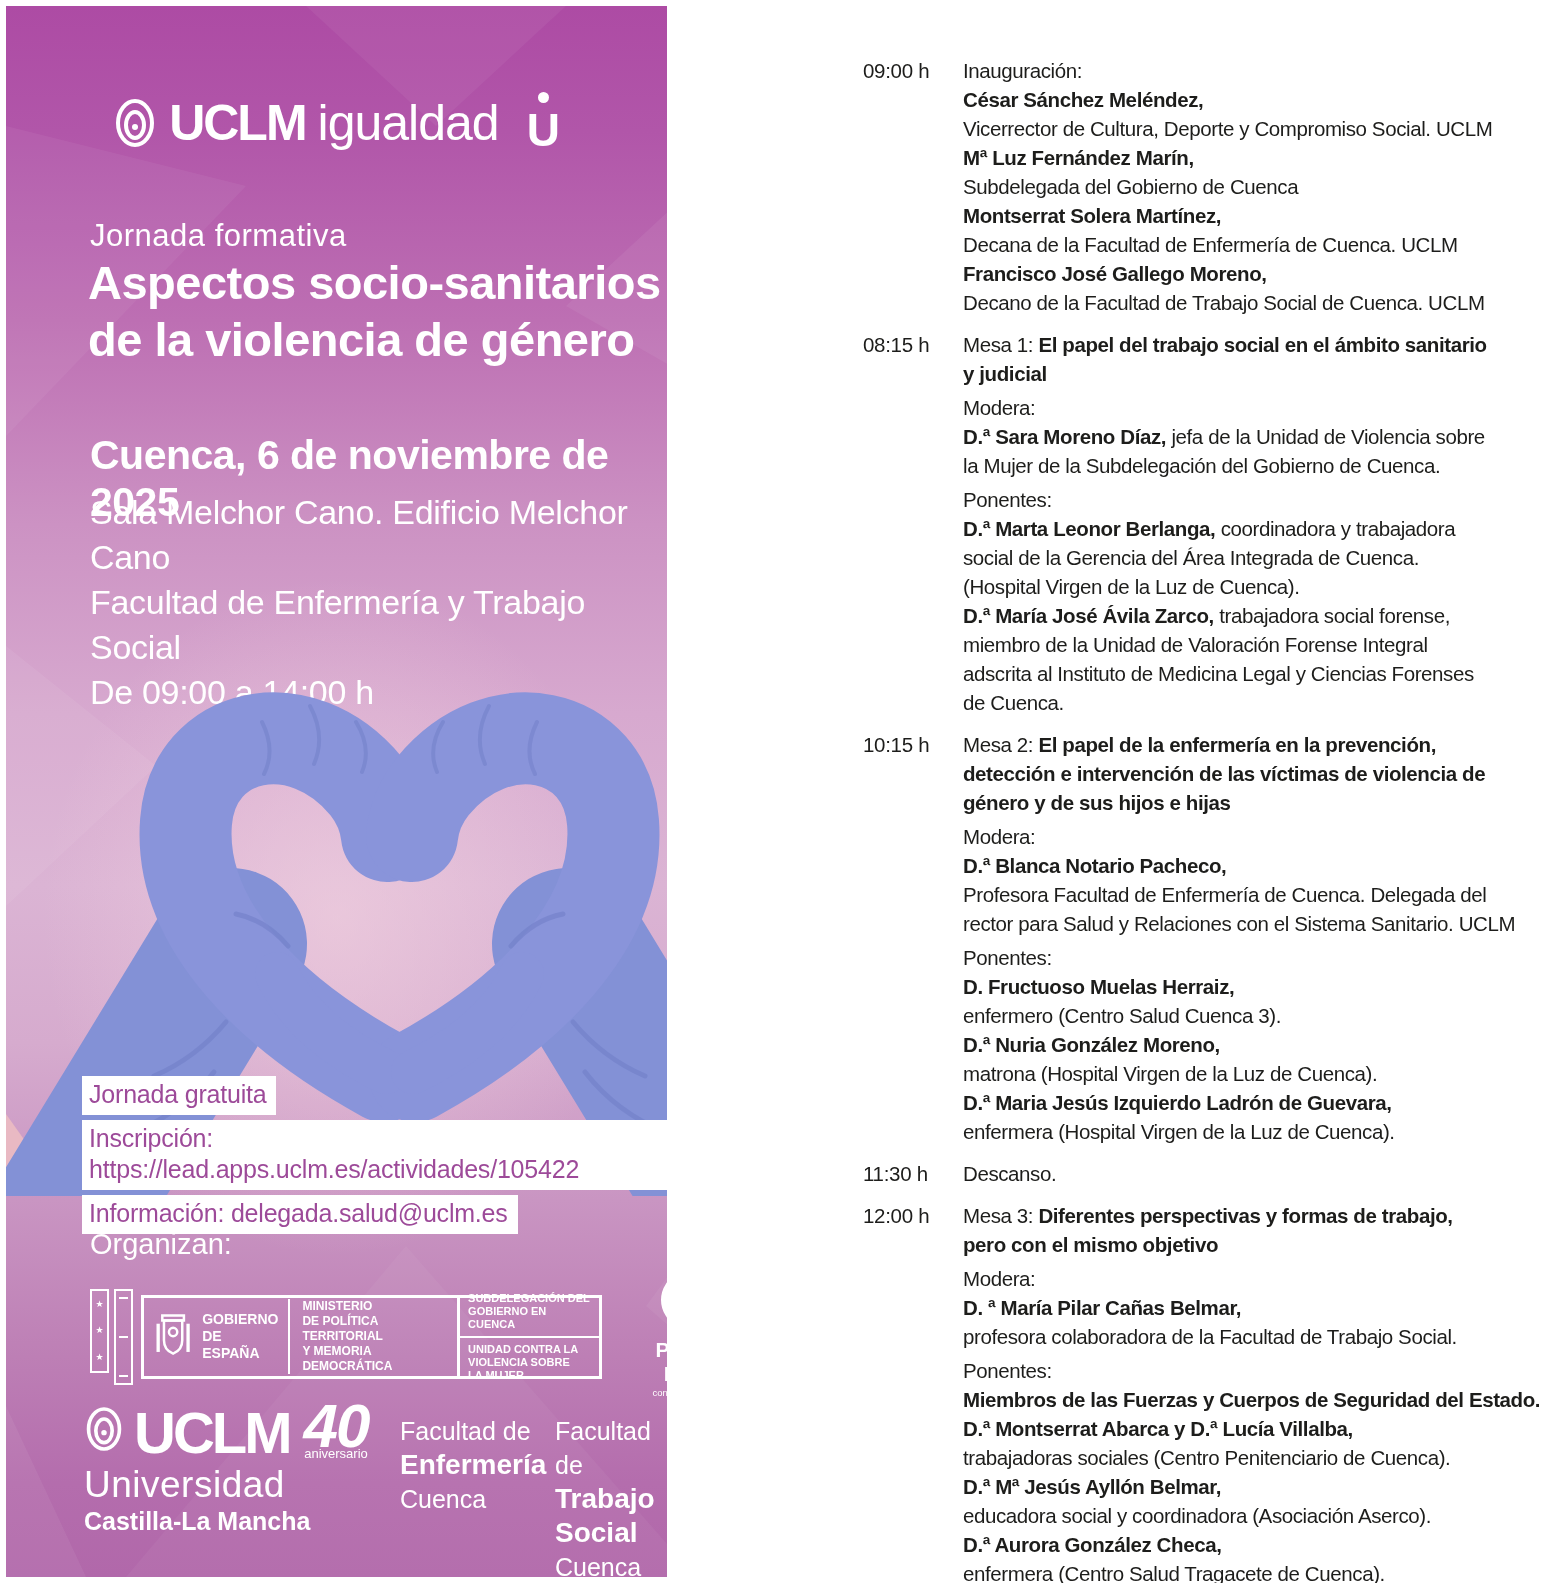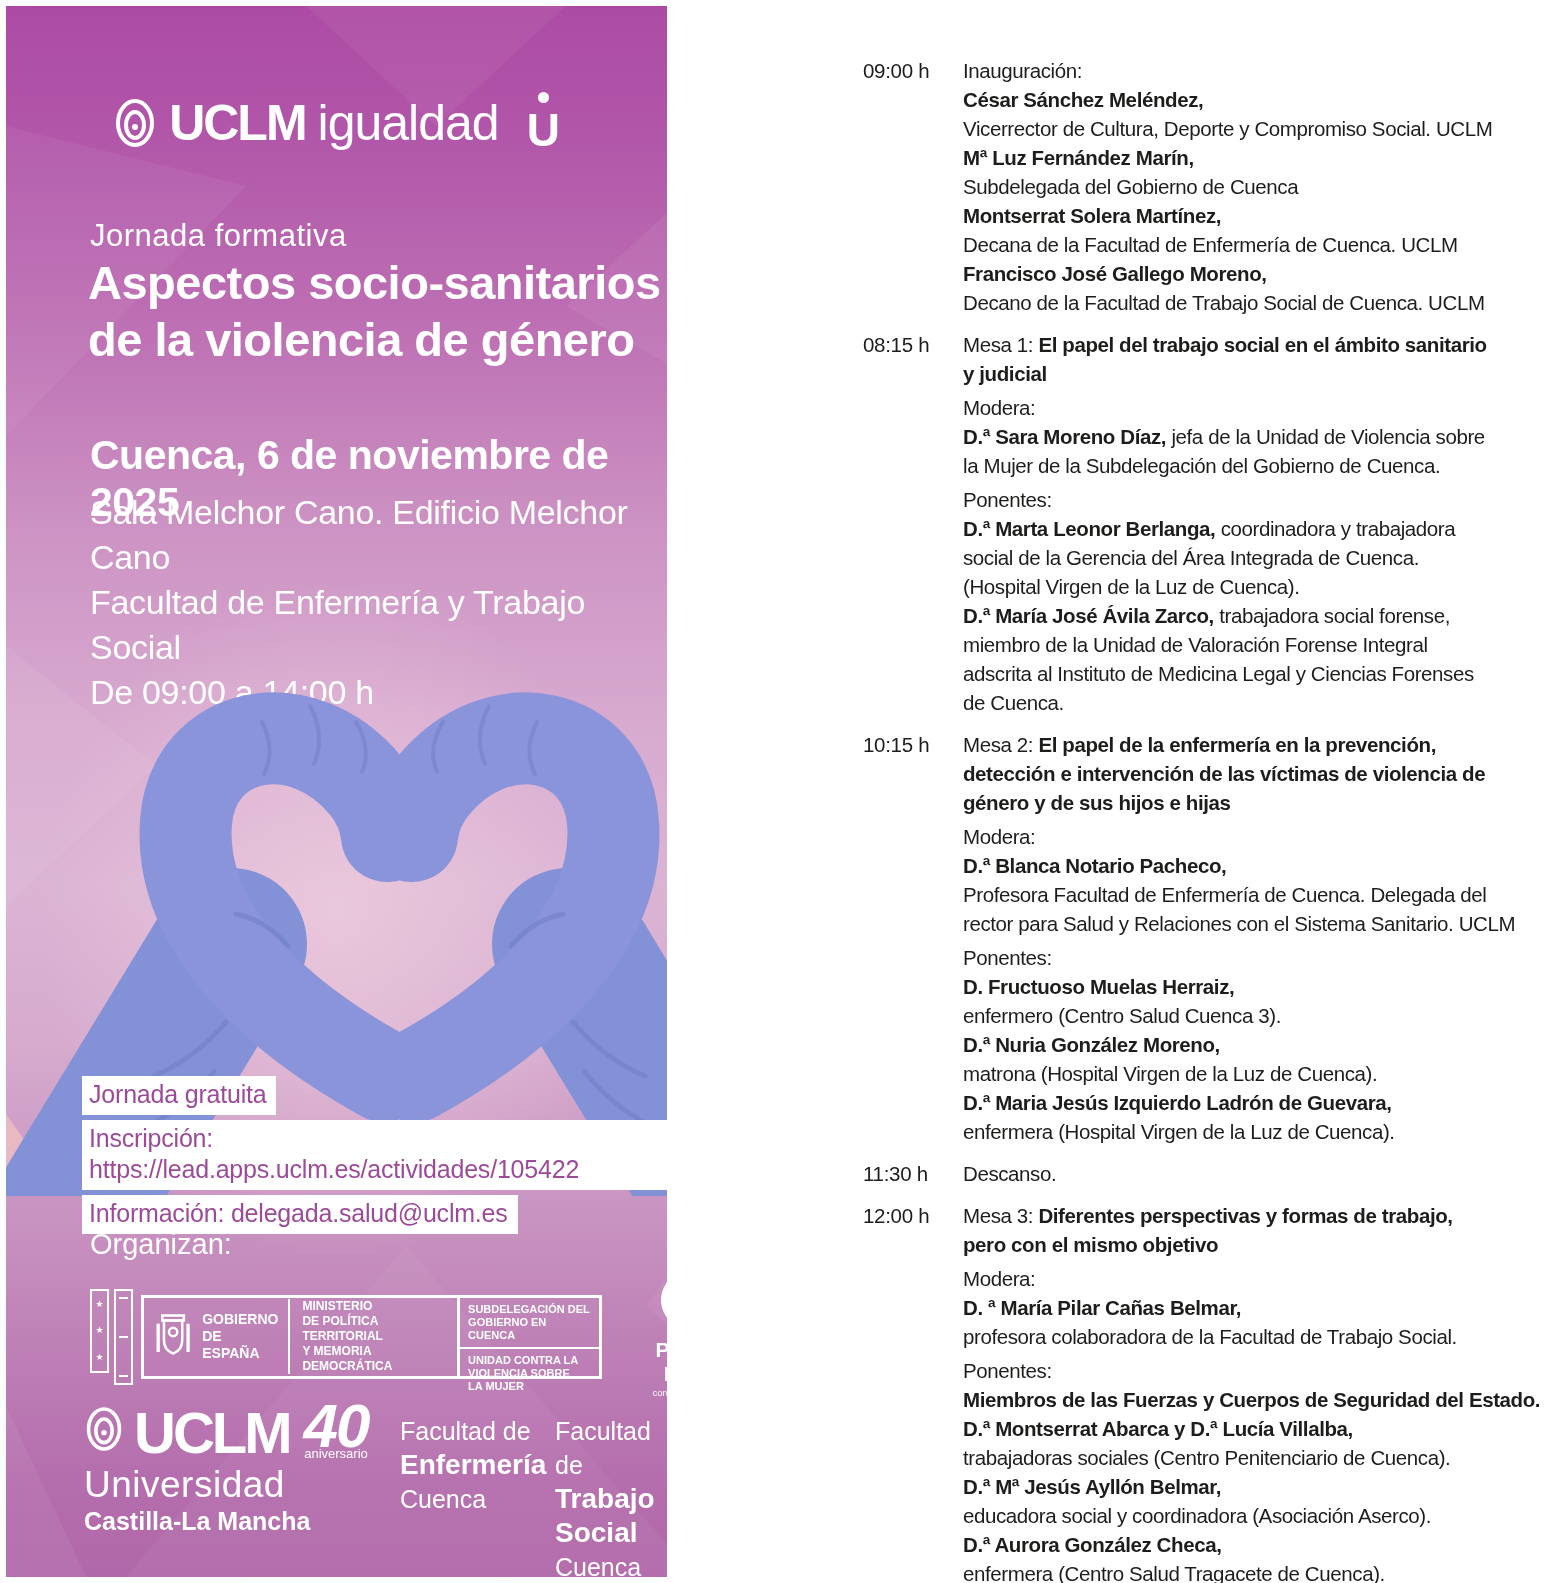--- a/index.html
+++ b/index.html
@@ -36,21 +36,21 @@
   .gov-row{position:absolute;top:1258px;left:84px;width:660px;display:flex;align-items:center;}
   .flagbars{display:flex;gap:5px;margin-right:8px;}
   .flagbar{width:15px;height:80px;border:2px solid #fff;display:flex;flex-direction:column;
            justify-content:space-around;align-items:center;font-size:9px;color:#fff;}
   .flagbar.seg{justify-content:space-between;padding:6px 0;}
   .flagbar.seg i{display:block;width:9px;height:2px;background:#fff;}
   .govbox{display:flex;align-items:center;border:3px solid #fff;height:78px;padding:0 10px;}
   .govcell{padding:0 10px;font-weight:bold;white-space:pre-line;}
   .gob-label{font-size:14px;line-height:17px;}
   .min-label{font-size:12px;line-height:15px;border-left:2px solid #fff;padding-left:12px;}
-  .subbox{border:3px solid #fff;border-left:none;height:78px;display:flex;flex-direction:column;justify-content:flex-start;width:158px;}
+  .subbox{border:3px solid #fff;border-left:none;height:78px;display:flex;flex-direction:column;justify-content:center;width:158px;}
   .subcell{font-weight:bold;font-size:11px;line-height:13px;padding:5px 8px;white-space:pre-line;}
   .subcell + .subcell{border-top:2px solid #fff;}
   .pacto{margin-left:42px;display:flex;flex-direction:column;align-items:center;width:120px;text-align:center;}
   .pacto-title{font-weight:bold;font-size:21px;letter-spacing:-.5px;margin-top:2px;}
   .pacto-sub{font-size:9.5px;margin-top:1px;}
   .footer-uclm{position:absolute;top:1398px;left:78px;}
   .fu-row{display:flex;align-items:flex-start;gap:10px;}
   .fu-uclm{font-size:58px;font-weight:bold;letter-spacing:-3px;line-height:58px;}
   .fu-40wrap{display:flex;flex-direction:column;align-items:center;margin-left:4px;}
   .fu-40{font-size:62px;font-weight:bold;font-style:italic;line-height:44px;letter-spacing:-2px;}

